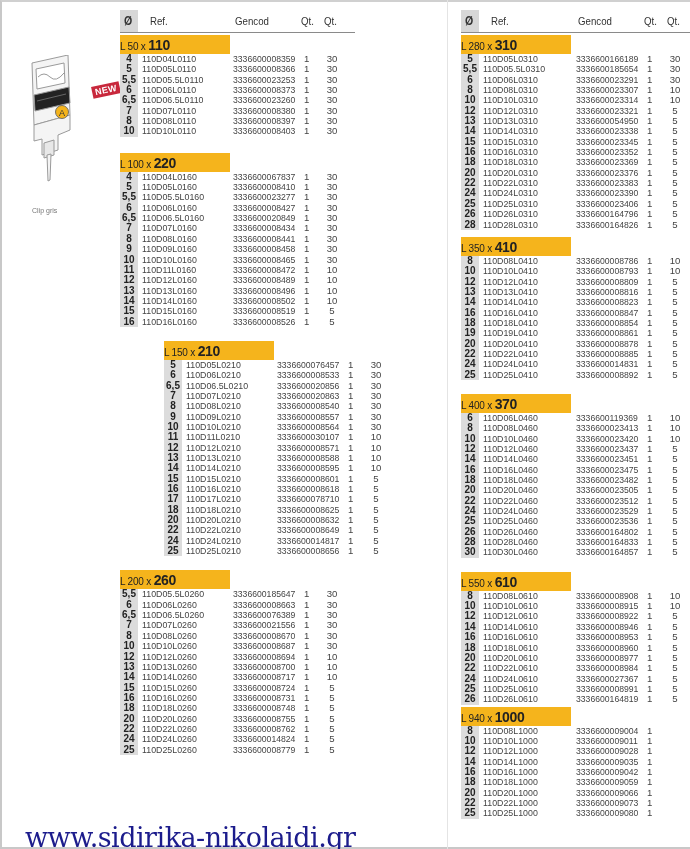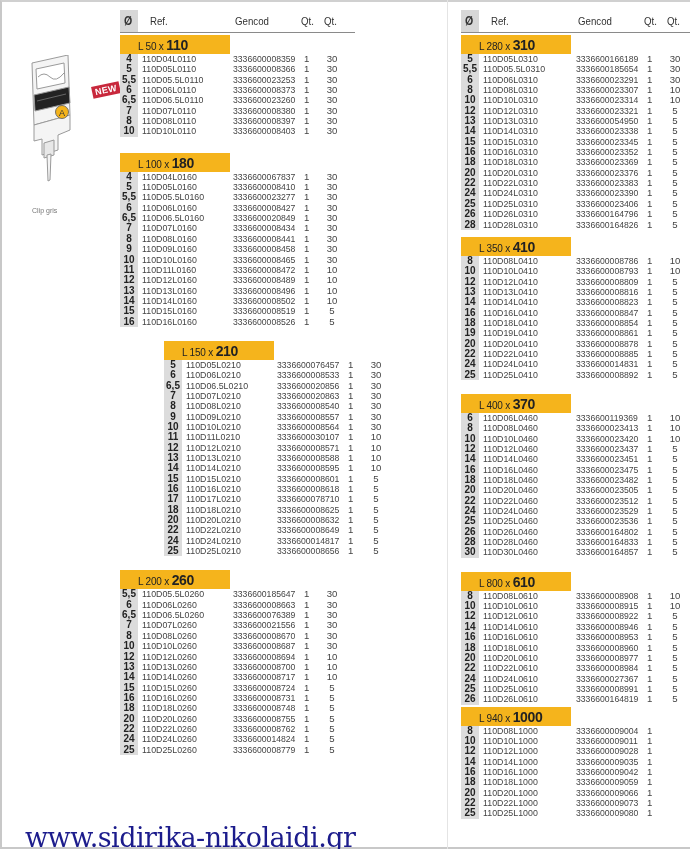--- a/index.html
+++ b/index.html
@@ -16,21 +16,21 @@
   .col-ref { left:30px; }
   .col-gen { left:115px; }
   .col-qt1 { left:181px; }
   .col-qt2 { left:204px; }
   .tbl.right .col-ref { left:30px; }
   .tbl.right .col-gen { left:117px; }
   .tbl.right .col-qt1 { left:183px; }
   .tbl.right .col-qt2 { left:206px; }
 
   .section { position:relative; margin-top:2px; }
-  .sec-title { width:110px; height:19px; background:#f5b41c; position:relative; font-size:11px; color:#222; box-sizing:border-box; padding-left:18px; line-height:20px; white-space:nowrap; }
+  .sec-title { width:110px; height:19px; background:#f5b41c; position:relative; font-size:11px; color:#222; box-sizing:border-box; line-height:20px; white-space:nowrap; }
   .sec-title .lbl { font-size:10px; letter-spacing:-0.2px; }
   .sec-title .big { font-size:14px; font-weight:bold; letter-spacing:-0.3px; }
   .rows { position:relative; }
   .rows::before { content:""; position:absolute; left:0; top:0; bottom:0; width:18px; background:#dcdcdc; }
   .row { position:relative; height:10.35px; font-size:9.6px; line-height:10.35px; white-space:nowrap; }
   .row span { position:absolute; top:0; }
   .row .d { left:0; width:18px; text-align:center; font-weight:bold; color:#222; font-size:10px; }
   .row .r { left:22px; color:#444; transform:scaleX(0.92); transform-origin:left; }
   .row .g { left:113px; color:#444; transform:scaleX(0.9); transform-origin:left; }
   .row .q1 { left:184px; color:#444; }
@@ -134,21 +134,21 @@
           <div class="row">
             <span class="d">10</span>
             <span class="r">110D10L0110</span>
             <span class="g">3336600008403</span>
             <span class="q1">1</span>
             <span class="q2">30</span>
           </div>
         </div>
       </div>
       <div class="section" style="margin-top: 16px;">
-        <div class="sec-title"><span class="lbl">L 100 x </span><span class="big">180</span></div>
+        <div class="sec-title"><span class="lbl">L 100 x </span><span class="big">220</span></div>
         <div class="rows">
           <div class="row">
             <span class="d">4</span>
             <span class="r">110D04L0160</span>
             <span class="g">3336600067837</span>
             <span class="q1">1</span>
             <span class="q2">30</span>
           </div>
           <div class="row">
             <span class="d">5</span>
@@ -828,21 +828,21 @@
           <div class="row">
             <span class="d">30</span>
             <span class="r">110D30L0460</span>
             <span class="g">3336600164857</span>
             <span class="q1">1</span>
             <span class="q2">5</span>
           </div>
         </div>
       </div>
       <div class="section" style="margin-top: 14px;">
-        <div class="sec-title"><span class="lbl">L 800 x </span><span class="big">610</span></div>
+        <div class="sec-title"><span class="lbl">L 550 x </span><span class="big">610</span></div>
         <div class="rows">
           <div class="row">
             <span class="d">8</span>
             <span class="r">110D08L0610</span>
             <span class="g">3336600008908</span>
             <span class="q1">1</span>
             <span class="q2">10</span>
           </div>
           <div class="row">
             <span class="d">10</span>

